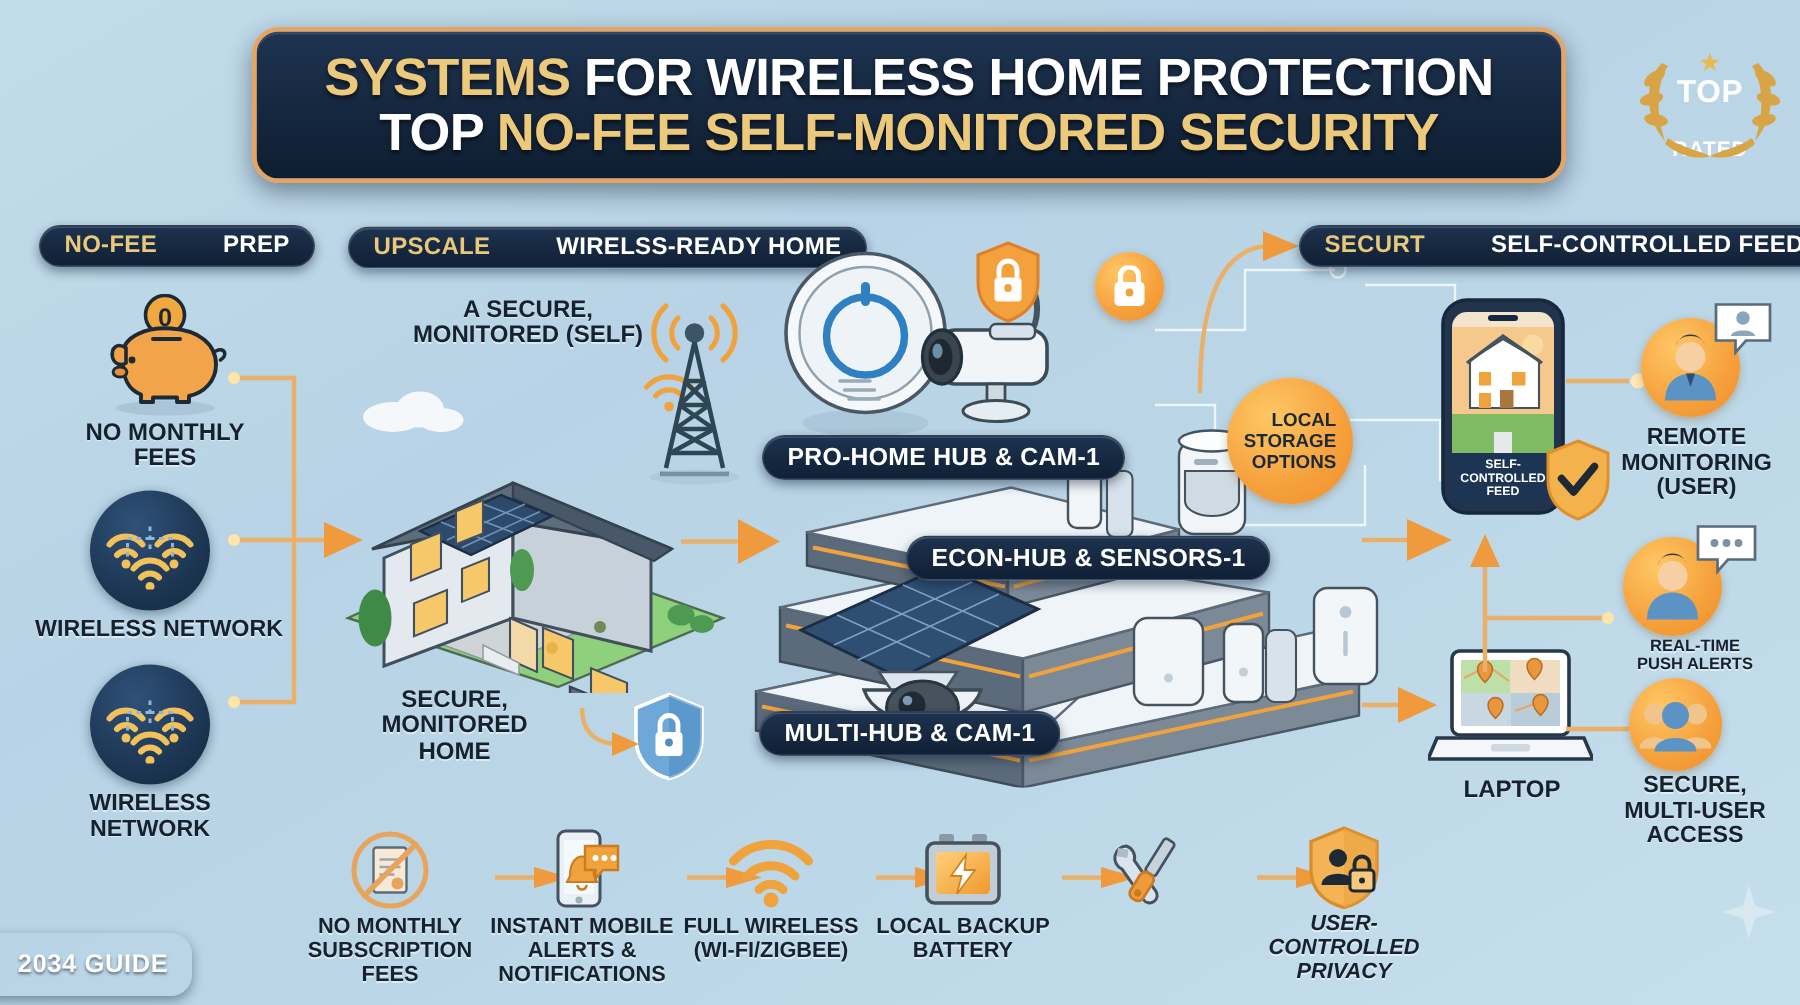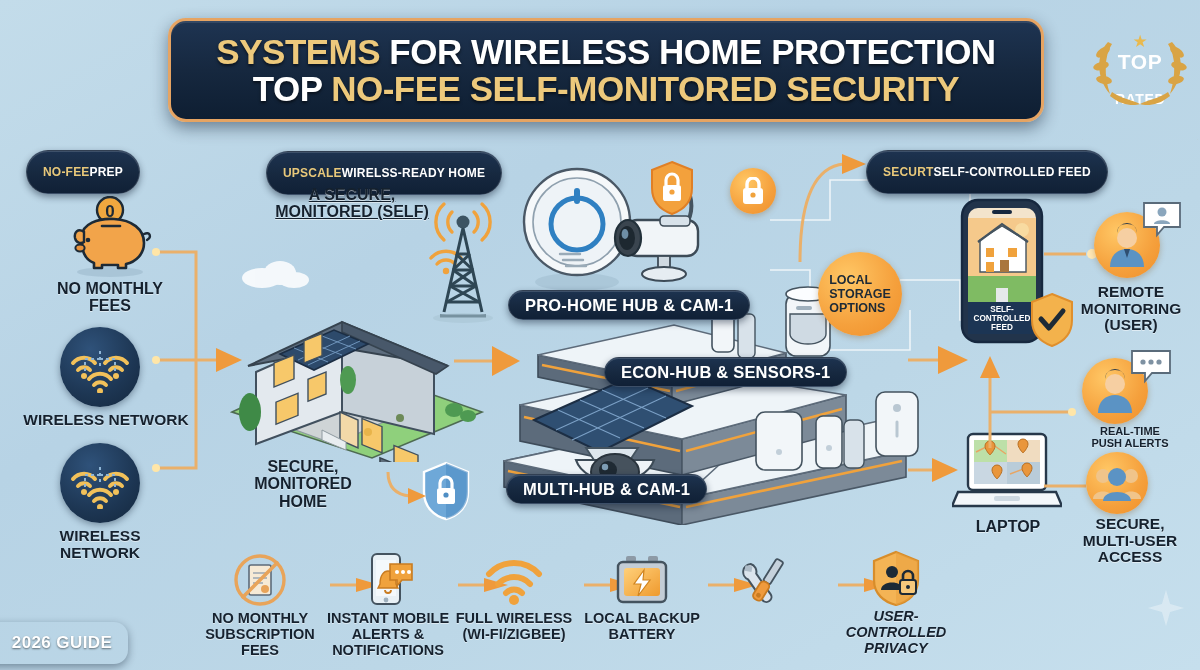--- a/index.html
+++ b/index.html
@@ -124,21 +124,21 @@
 
   .dev { fill:#f2f6f9; stroke:#44535f; stroke-width:1.6; }
   .dev-d { fill:#d8e2ea; stroke:#44535f; stroke-width:1.4; }
 
   
   .plabel {
     position:absolute;
     height: 30px; font-size: 16.5px; font-weight: 800;
   }
 
-  .sect-head { height: 44px; font-size: 12px; }
+  .sect-head { height: 28px; font-size: 16px; gap: 44px; }
 
   .circuit { stroke:#ffffff; stroke-width:1.6; fill:none; opacity:.75; }
   .circuit-dot { fill:none; stroke:#ffffff; stroke-width:1.6; opacity:.75; }
 </style>
 </head>
 <body>
 
 <div id="stage">
 
   <svg class="abs" style="left:760px; top:160px; width:260px; height:220px;">
@@ -240,26 +240,26 @@
 
   <svg class="abs" style="left:140px; top:230px; width:110px; height:260px;">
     <path class="arrow-line" d="M16,22 H56 V130 H16 M56,130 H16 M56,130 V238 H16"></path>
     <path class="arrow-line" d="M56,130 H78"></path>
     <path class="arrow-head" d="M76,118 L102,130 L76,142 Z"></path>
     <circle cx="16" cy="22" r="4" fill="#ffe6a8"></circle>
     <circle cx="16" cy="130" r="4" fill="#ffe6a8"></circle>
     <circle cx="16" cy="238" r="4" fill="#ffe6a8"></circle>
   </svg>
 
-  <div class="abs pill sect-head" style="left:232px; top:151px;margin-left:34px;">
+  <div class="abs pill sect-head" style="left:232px; top:151px;">
     <span class="gold">UPSCALE</span>
       <span> WIRELSS-READY HOME</span>
   </div>
 
-  <div class="abs cap" style="left:252px; top:186px; width:200px; font-size:16px;text-decoration:underline;">A SECURE,<br>MONITORED (SELF)</div>
+  <div class="abs cap" style="left:252px; top:198px; width:200px; font-size:16px;">A SECURE,<br>MONITORED (SELF)</div>
 
   <svg class="abs" style="left:428px; top:245px; width:36px; height:30px;" viewBox="0 0 36 30">
     <g stroke="#f0a23c" fill="none" stroke-width="3.4" stroke-linecap="round">
       <path d="M3,13 A20,20 0 0 1 33,13"></path>
         <path d="M9,19 A12,12 0 0 1 27,19"></path>
     </g>
     <circle cx="18" cy="26" r="3.2" fill="#f0a23c"></circle>
   </svg>
 
   <svg class="abs" style="left:240px; top:256px; width:72px; height:34px;" viewBox="0 0 72 34">
@@ -441,21 +441,21 @@
     <circle cx="88" cy="102" r="9" fill="#1f2a33"></circle>
     <circle cx="85" cy="99" r="3.2" fill="#7d9cb4"></circle>
     <ellipse cx="95" cy="126" rx="44" ry="8" fill="#9bb8ca" opacity=".35"></ellipse>
   </svg>
 
   <div class="abs pill plabel" style="left:508px; top:290px;">PRO-HOME HUB &amp; CAM-1</div>
   <div class="abs pill plabel" style="left:604px; top:357px;">ECON-HUB &amp; SENSORS-1</div>
   <div class="abs pill plabel" style="left:506px; top:474px;">MULTI-HUB &amp; CAM-1</div>
 
   <div class="abs ic-circle orange-circ" style="left:818px; top:252px; width:84px; height:84px; flex-direction:column;">
-    <div style="font-size:12.5px; font-weight:800; color:#1d2a36; line-height:1.12; text-align:left;">LOCAL<br>STORAGE<br>OPTIONS</div>
+    <div style="font-size:12.5px; font-weight:800; color:#1d2a36; line-height:1.12; text-align:right;">LOCAL<br>STORAGE<br>OPTIONS</div>
   </div>
 
   <svg class="abs" style="left:790px; top:150px; width:90px; height:120px;">
     <path class="arrow-line" d="M10,112 Q10,18 54,14"></path>
     <path class="arrow-head" d="M52,4 L76,14 L52,24 Z"></path>
   </svg>
 
   <svg class="abs" style="left:906px; top:338px; width:70px; height:44px;">
     <path class="arrow-line" d="M2,22 H34" stroke-width="6"></path>
     <path class="arrow-head" d="M32,8 L62,22 L32,36 Z"></path>
@@ -698,20 +698,20 @@
           <rect x="32" y="30" width="16" height="14" rx="2.4" fill="#f7c97c" stroke="#1d2a36" stroke-width="2"></rect>
           <path d="M35,30 V26 a5,5 0 0 1 10,0 V30" fill="none" stroke="#1d2a36" stroke-width="2.6"></path>
           <circle cx="40" cy="37" r="2" fill="#1d2a36"></circle>
         </svg>
       </div>
       <div class="bcap">USER-CONTROLLED<br>PRIVACY</div>
     </div>
   </div>
 
   <div id="guide-tag" class="abs">
-    <span>2026 GUIDE</span>
+    <span>2034 GUIDE</span>
   </div>
 
   <svg class="abs" style="right:14px; bottom:42px; width:40px; height:40px; opacity:.35;">
     <path d="M20,2 L24,16 L38,20 L24,24 L20,38 L16,24 L2,20 L16,16 Z" fill="#ffffff"></path>
   </svg>
 
 </div>
 
 </body></html>

